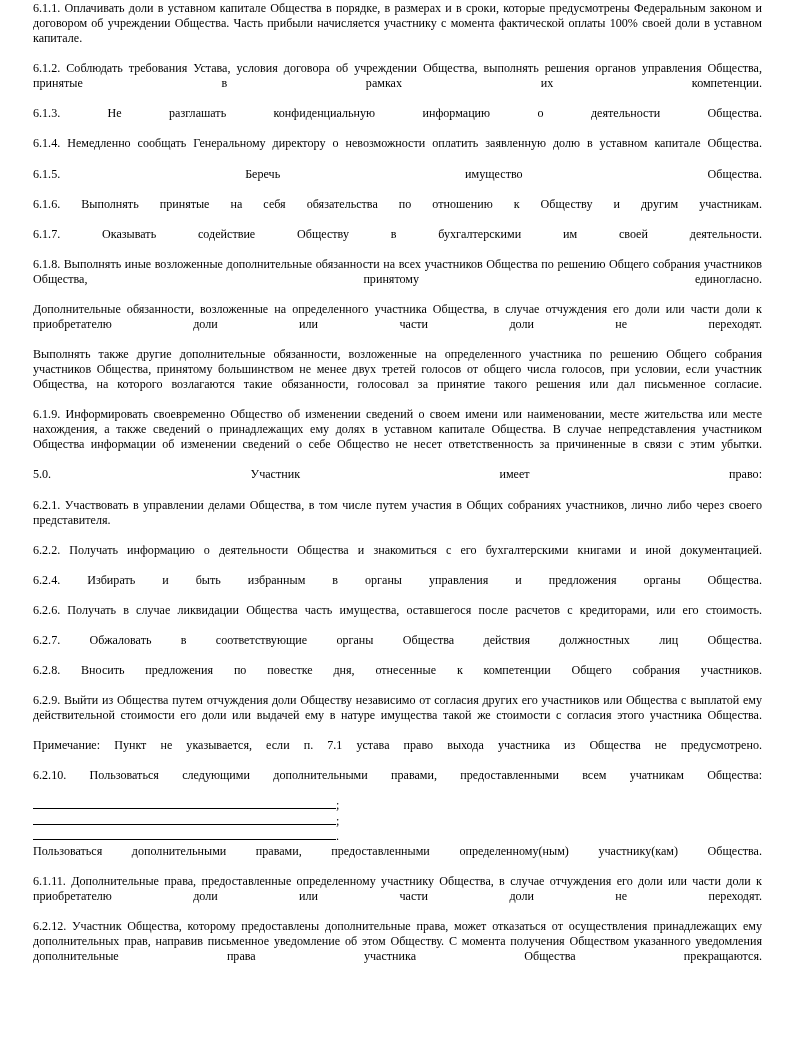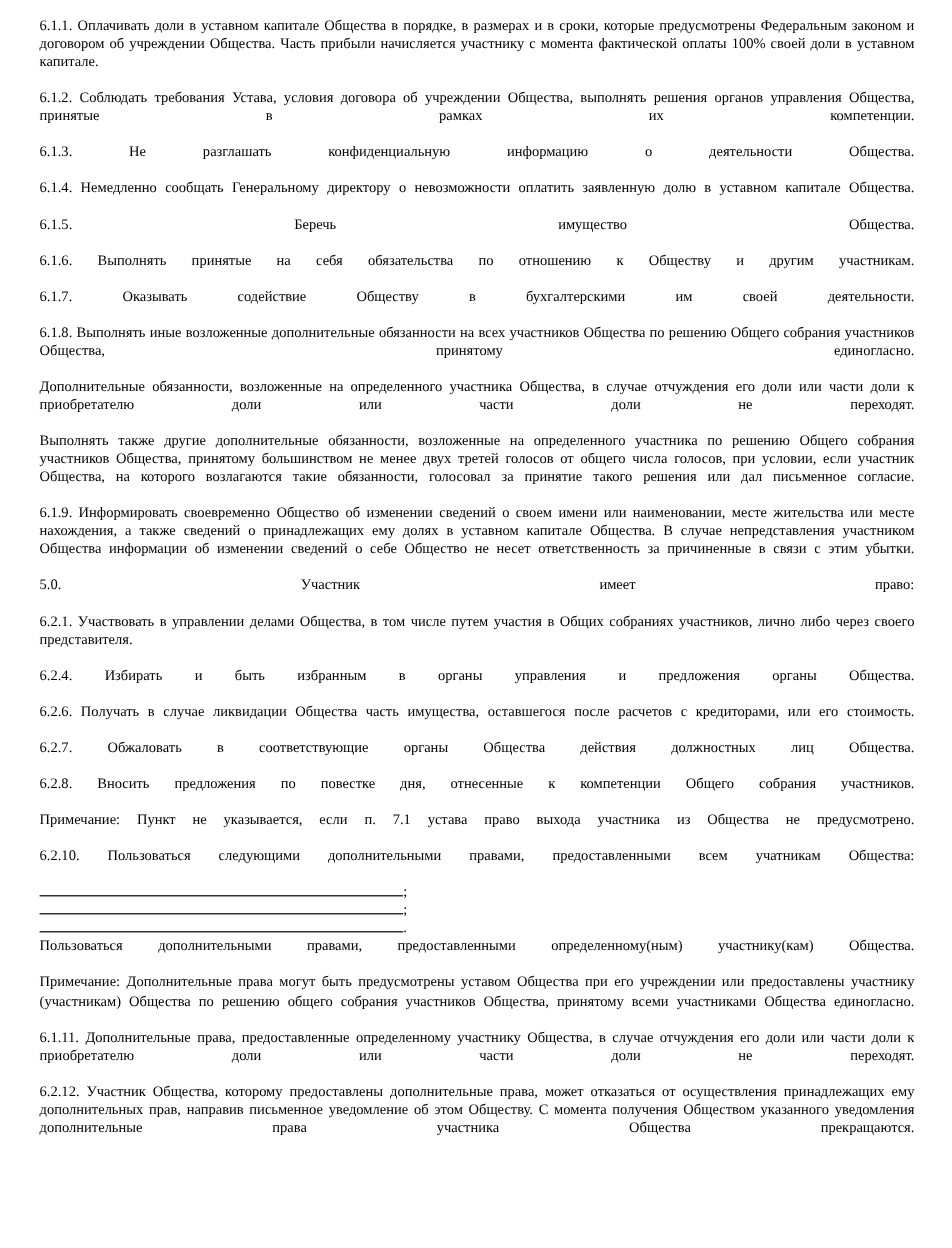--- a/index.html
+++ b/index.html
@@ -14,21 +14,21 @@
     overflow: hidden;
     font-family: "Liberation Serif", "DejaVu Serif", serif;
     color: #000000;
     -webkit-font-smoothing: none;
   }
   .page {
     position: relative;
     width: 793px;
     height: 828px;
     box-sizing: border-box;
-    padding: 14px 31px 0 33px;
+    padding: 1px 31px 0 33px;
   }
   
   .body-block {
     font-size: 12.1px;
     line-height: 15.05px;
     text-align: justify;
     text-justify: inter-word;
   }
   p.para {
     margin: 0;
@@ -80,31 +80,32 @@
     <p class="para hang">6.1.4. Немедленно сообщать Генеральному директору о невозможности оплатить заявленную долю в уставном капитале Общества.</p>
     <p class="para hang">6.1.5. Беречь имущество Общества.</p>
     <p class="para hang">6.1.6. Выполнять принятые на себя обязательства по отношению к Обществу и другим участникам.</p>
     <p class="para hang">6.1.7. Оказывать содействие Обществу в бухгалтерскими им своей деятельности.</p>
     <p class="para hang">6.1.8. Выполнять иные возложенные дополнительные обязанности на всех участников Общества по решению Общего собрания участников Общества, принятому единогласно.</p>
     <p class="para">Дополнительные обязанности, возложенные на определенного участника Общества, в случае отчуждения его доли или части доли к приобретателю доли или части доли не переходят.</p>
     <p class="para">Выполнять также другие дополнительные обязанности, возложенные на определенного участника по решению Общего собрания участников Общества, принятому большинством не менее двух третей голосов от общего числа голосов, при условии, если участник Общества, на которого возлагаются такие обязанности, голосовал за принятие такого решения или дал письменное согласие.</p>
     <p class="para hang">6.1.9. Информировать своевременно Общество об изменении сведений о своем имени или наименовании, месте жительства или месте нахождения, а также сведений о принадлежащих ему долях в уставном капитале Общества. В случае непредставления участником Общества информации об изменении сведений о себе Общество не несет ответственность за причиненные в связи с этим убытки.</p>
     <p class="para hang">5.0. Участник имеет право:</p>
     <p class="para hang">6.2.1. Участвовать в управлении делами Общества, в том числе путем участия в Общих собраниях участников, лично либо через своего представителя.</p>
+    <p class="para hang">6.2.2. Получать информацию о деятельности Общества и знакомиться с его бухгалтерскими книгами и иной документацией.</p>
     <p class="para hang">6.2.4. Избирать и быть избранным в органы управления и предложения органы Общества.</p>
     <p class="para hang">6.2.6. Получать в случае ликвидации Общества часть имущества, оставшегося после расчетов с кредиторами, или его стоимость.</p>
     <p class="para hang">6.2.7. Обжаловать в соответствующие органы Общества действия должностных лиц Общества.</p>
     <p class="para hang">6.2.8. Вносить предложения по повестке дня, отнесенные к компетенции Общего собрания участников.</p>
+    <p class="para hang">6.2.9. Выйти из Общества путем отчуждения доли Обществу независимо от согласия других его участников или Общества с выплатой ему действительной стоимости его доли или выдачей ему в натуре имущества такой же стоимости с согласия этого участника Общества.</p>
     <p class="para hang">Примечание: Пункт не указывается, если п. 7.1 устава право выхода участника из Общества не предусмотрено.</p>
     <p class="para hang">6.2.10. Пользоваться следующими дополнительными правами, предоставленными всем учатникам Общества:</p>
 
     <div class="blank-row"><span class="blank-rule"></span><span class="blank-term">;</span></div>
     <div class="blank-row"><span class="blank-rule"></span><span class="blank-term">;</span></div>
     <div class="blank-row"><span class="blank-rule"></span><span class="blank-term">.</span></div>
 
     <p class="para hang">Пользоваться дополнительными правами, предоставленными определенному(ным) участнику(кам) Общества.</p>
-    <p class="para hang">Примечание: Дополнительные права могут быть предусмотрены уставом Общества при его учреждении или предоставлены участнику (участникам) Общества по решению общего собрания участников Общества, принятому всеми участниками Общества единогласно.</p>
     <p class="para hang">6.1.11. Дополнительные права, предоставленные определенному участнику Общества, в случае отчуждения его доли или части доли к приобретателю доли или части доли не переходят.</p>
     <p class="para hang">6.2.12. Участник Общества, которому предоставлены дополнительные права, может отказаться от осуществления принадлежащих ему дополнительных прав, направив письменное уведомление об этом Обществу. С момента получения Обществом указанного уведомления дополнительные права участника Общества прекращаются.</p>
 
   </div>
 
 </div>
 
 </body></html>

